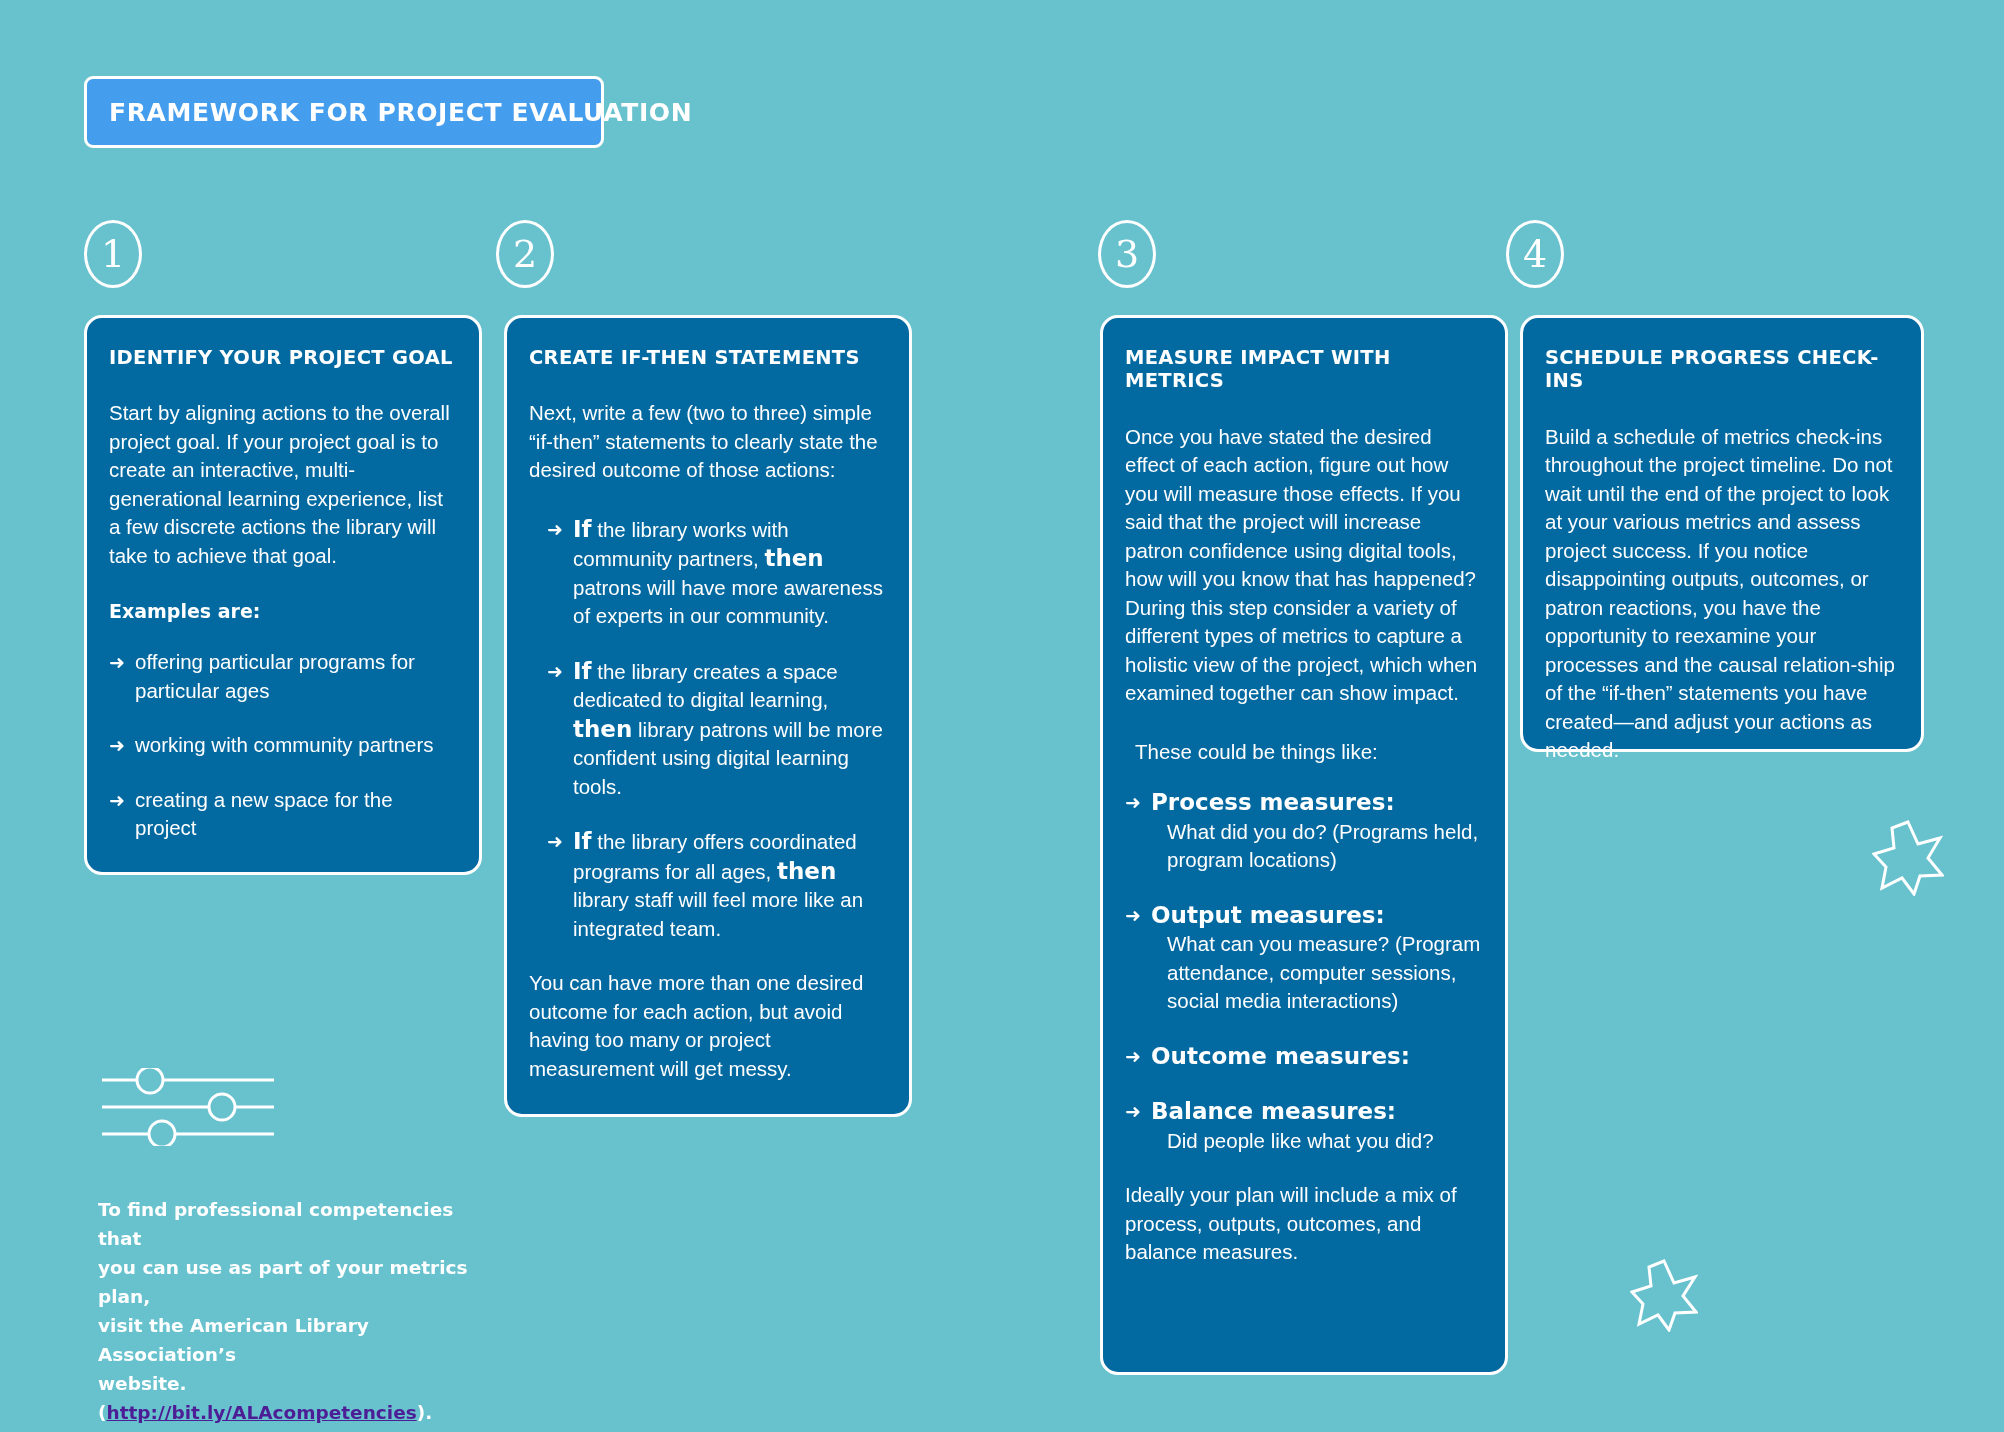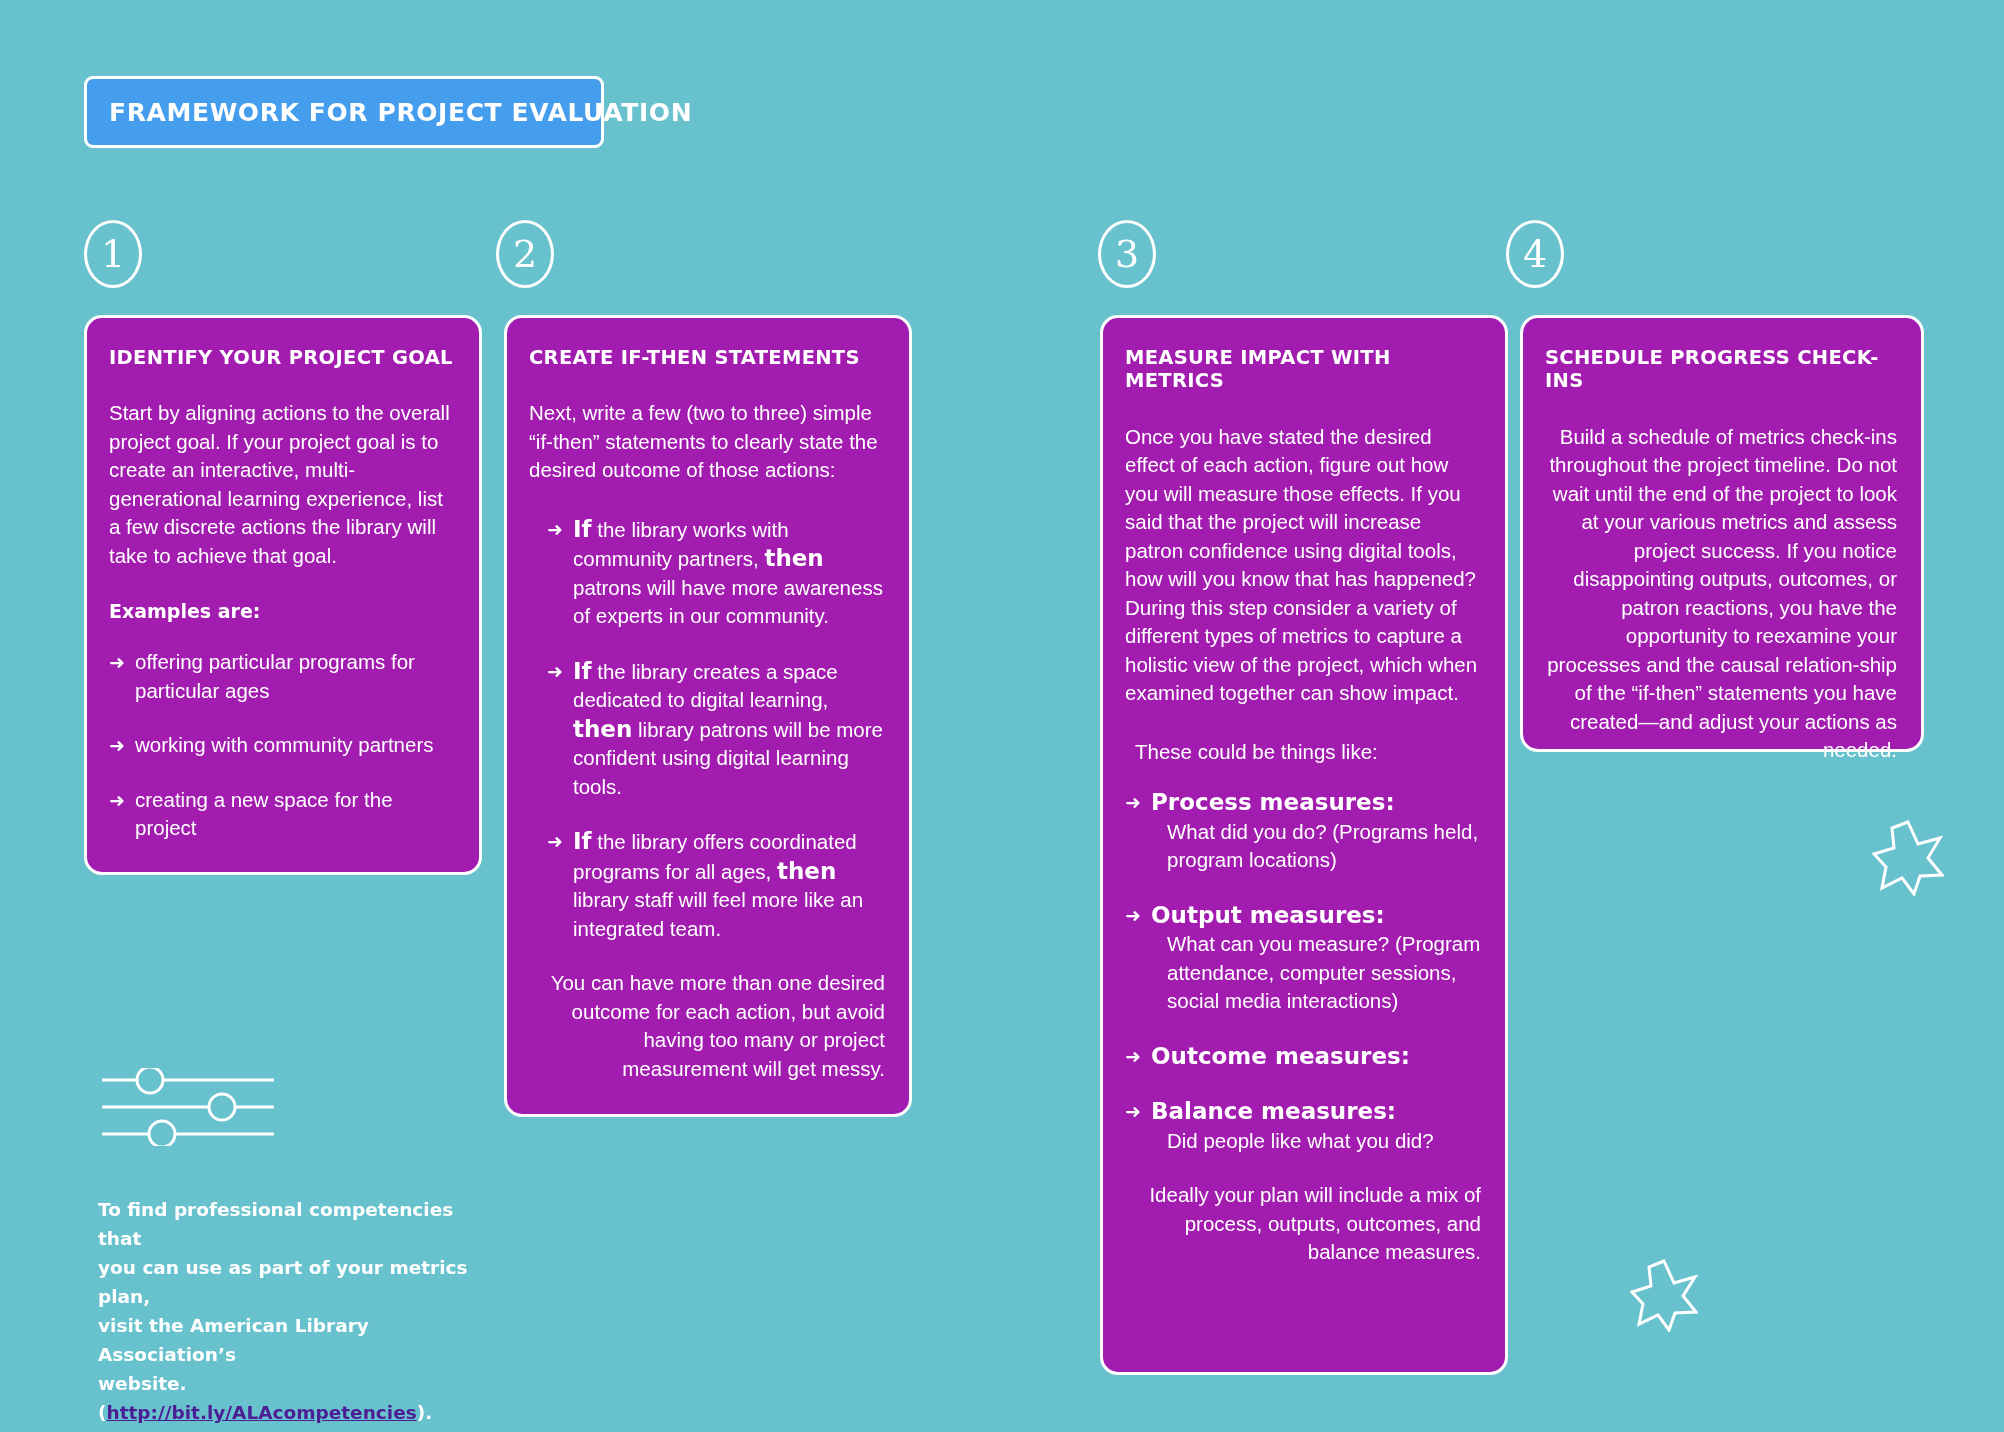--- a/index.html
+++ b/index.html
@@ -57,21 +57,21 @@
     font-family: "DejaVu Serif", serif;
     font-size: 38px;
     line-height: 62px;
     text-align: center;
     font-weight: 400;
   }
 
   
   .card {
     position: absolute;
-    background: #a21caf;
+    background: #0369a1;
     border: 3px solid #ffffff;
     border-radius: 18px;
     box-sizing: border-box;
     color: #ffffff;
   }
   .card-inner {
     padding: 28px 24px 26px 22px;
   }
   .card-title {
     font-family: "DejaVu Sans", sans-serif;
@@ -82,21 +82,21 @@
     line-height: 1.2;
   }
   .para {
     font-family: "Liberation Sans", sans-serif;
     font-size: 20.5px;
     line-height: 28.5px;
     margin: 0 0 30px 0;
     font-weight: 400;
   }
   .para.tight { margin-bottom: 22px; }
-  .para.nogap { margin-bottom: 0; text-align: right; }
+  .para.nogap { margin-bottom: 0; }
   .subhead {
     font-family: "DejaVu Sans", sans-serif;
     font-weight: bold;
     font-size: 19px;
     margin: 0 0 26px 0;
   }
 
   
   .bullet {
     position: relative;

